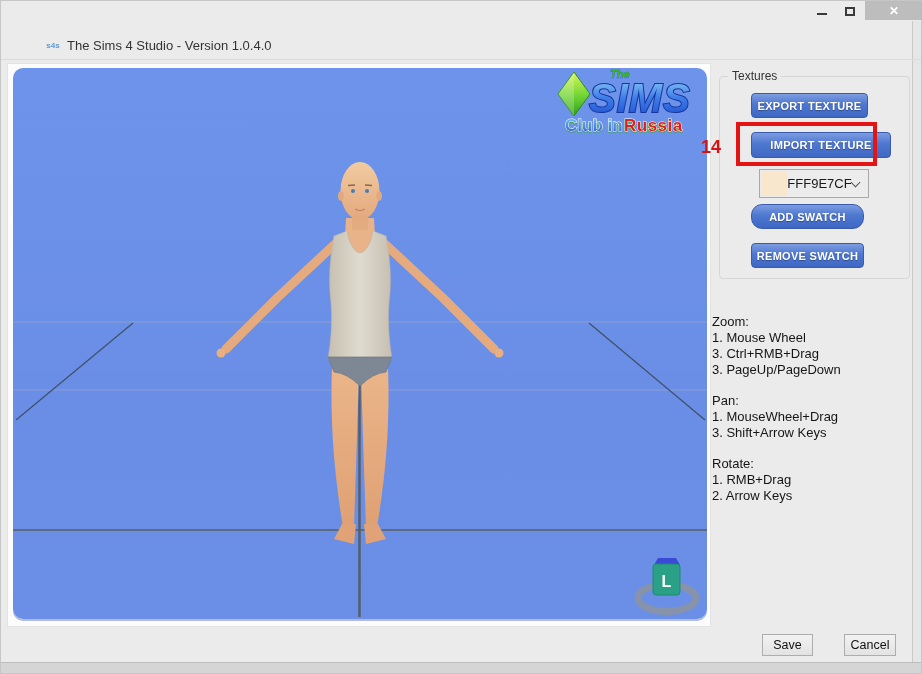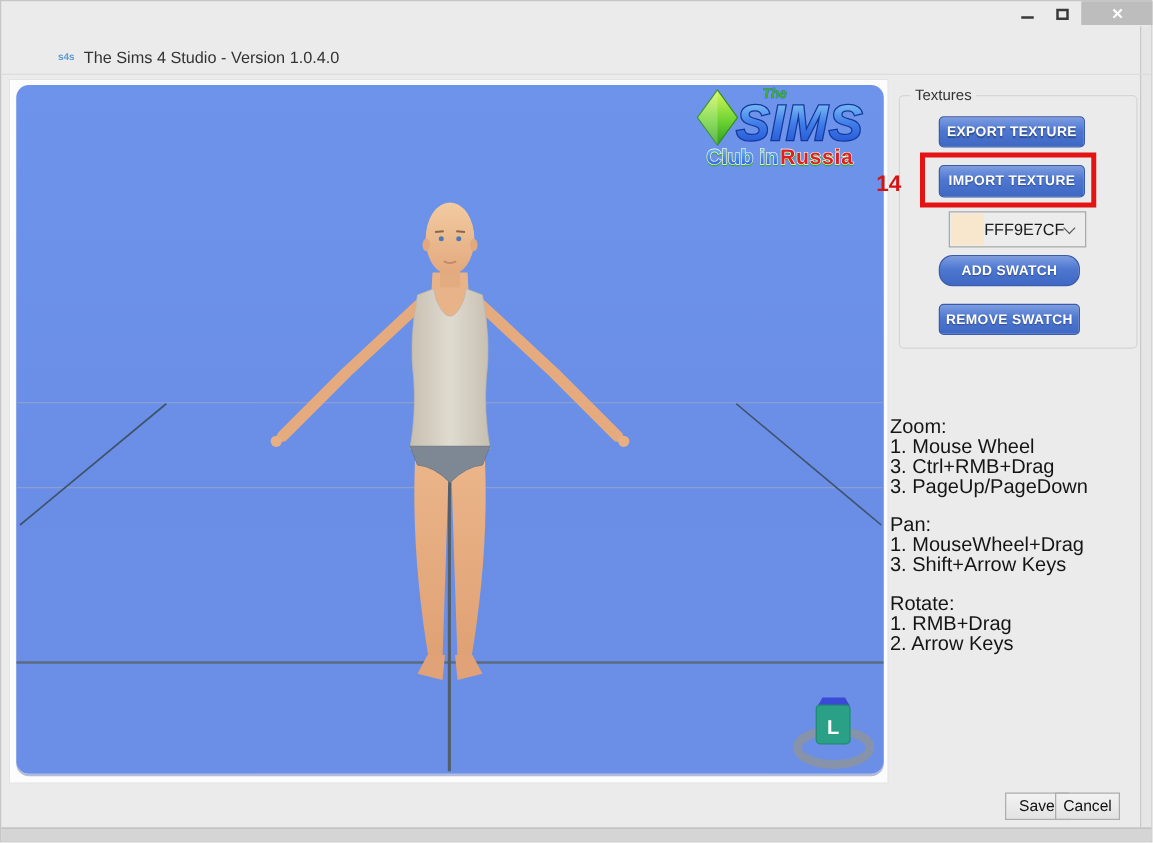--- a/index.html
+++ b/index.html
@@ -66,21 +66,21 @@
   }
   .blue-btn {
     position:absolute; border:1px solid #3a5cab; border-radius:4px;
     background:linear-gradient(180deg,#7d9de1 0%, #4e77d0 45%, #3f68c5 100%);
     color:#ffffff; font-weight:bold; font-size:11px; letter-spacing:.3px;
     display:flex; align-items:center; justify-content:center;
     text-shadow:0 1px 1px rgba(0,0,0,.35); cursor:pointer;
     font-family:"Liberation Sans", sans-serif;
   }
   .btn-export { left:750px; top:92px;  width:117px; height:25px; }
-  .btn-import { left:750px; top:131px; width:117px; height:26px;text-align:right; }
+  .btn-import { left:750px; top:131px; width:140px; height:26px;text-align:right; }
   .btn-add    { left:750px; top:203px; width:113px; height:25px;border-radius:11px; }
   .btn-remove { left:750px; top:242px; width:113px; height:25px; }
 
   .highlight-rect {
     position:absolute; left:735px; top:121px; width:141px; height:44px;
     border:4px solid #e41414; pointer-events:none;
   }
   .step-number {
     position:absolute; left:688px; top:136px; width:44px;
     color:#d41414; font-size:18px; font-weight:bold; text-align:center;
@@ -94,33 +94,33 @@
   .swatch-chip { width:26px; height:25px; margin-left:1px; }
   .swatch-value { flex:1; text-align:center; font-size:13px; color:#1a1a1a; }
   .dd-arrow {
     width:7px; height:7px; border-right:1.5px solid #555; border-bottom:1.5px solid #555;
     transform:rotate(45deg); margin-right:9px; margin-top:-3px;
   }
 
   
   .help {
     position:absolute; left:711px; top:313px; width:205px;
-    font-size:16px; color:#151515; line-height:16px;margin-top:20px;
+    font-size:13px; color:#151515; line-height:16px;
   }
   .help .block { margin-bottom:15px; }
 
   
   .footer-btn {
     position:absolute; top:633px; height:22px;
     background:linear-gradient(180deg,#f2f2f2,#e3e3e3);
     border:1px solid #adadad; font-size:12.5px; color:#111111;
     display:flex; align-items:center; justify-content:center; cursor:pointer;
     font-family:"Liberation Sans", sans-serif;
   }
-  .btn-save   { left:803px; width:51px; }
+  .btn-save   { left:761px; width:51px; }
   .btn-cancel { left:843px; width:52px; }
 </style>
 </head>
 <body>
 
 <div class="window">
 
   <div class="border-right"></div>
   <div class="border-bottom"></div>
   <div class="titlebar-sep"></div>

